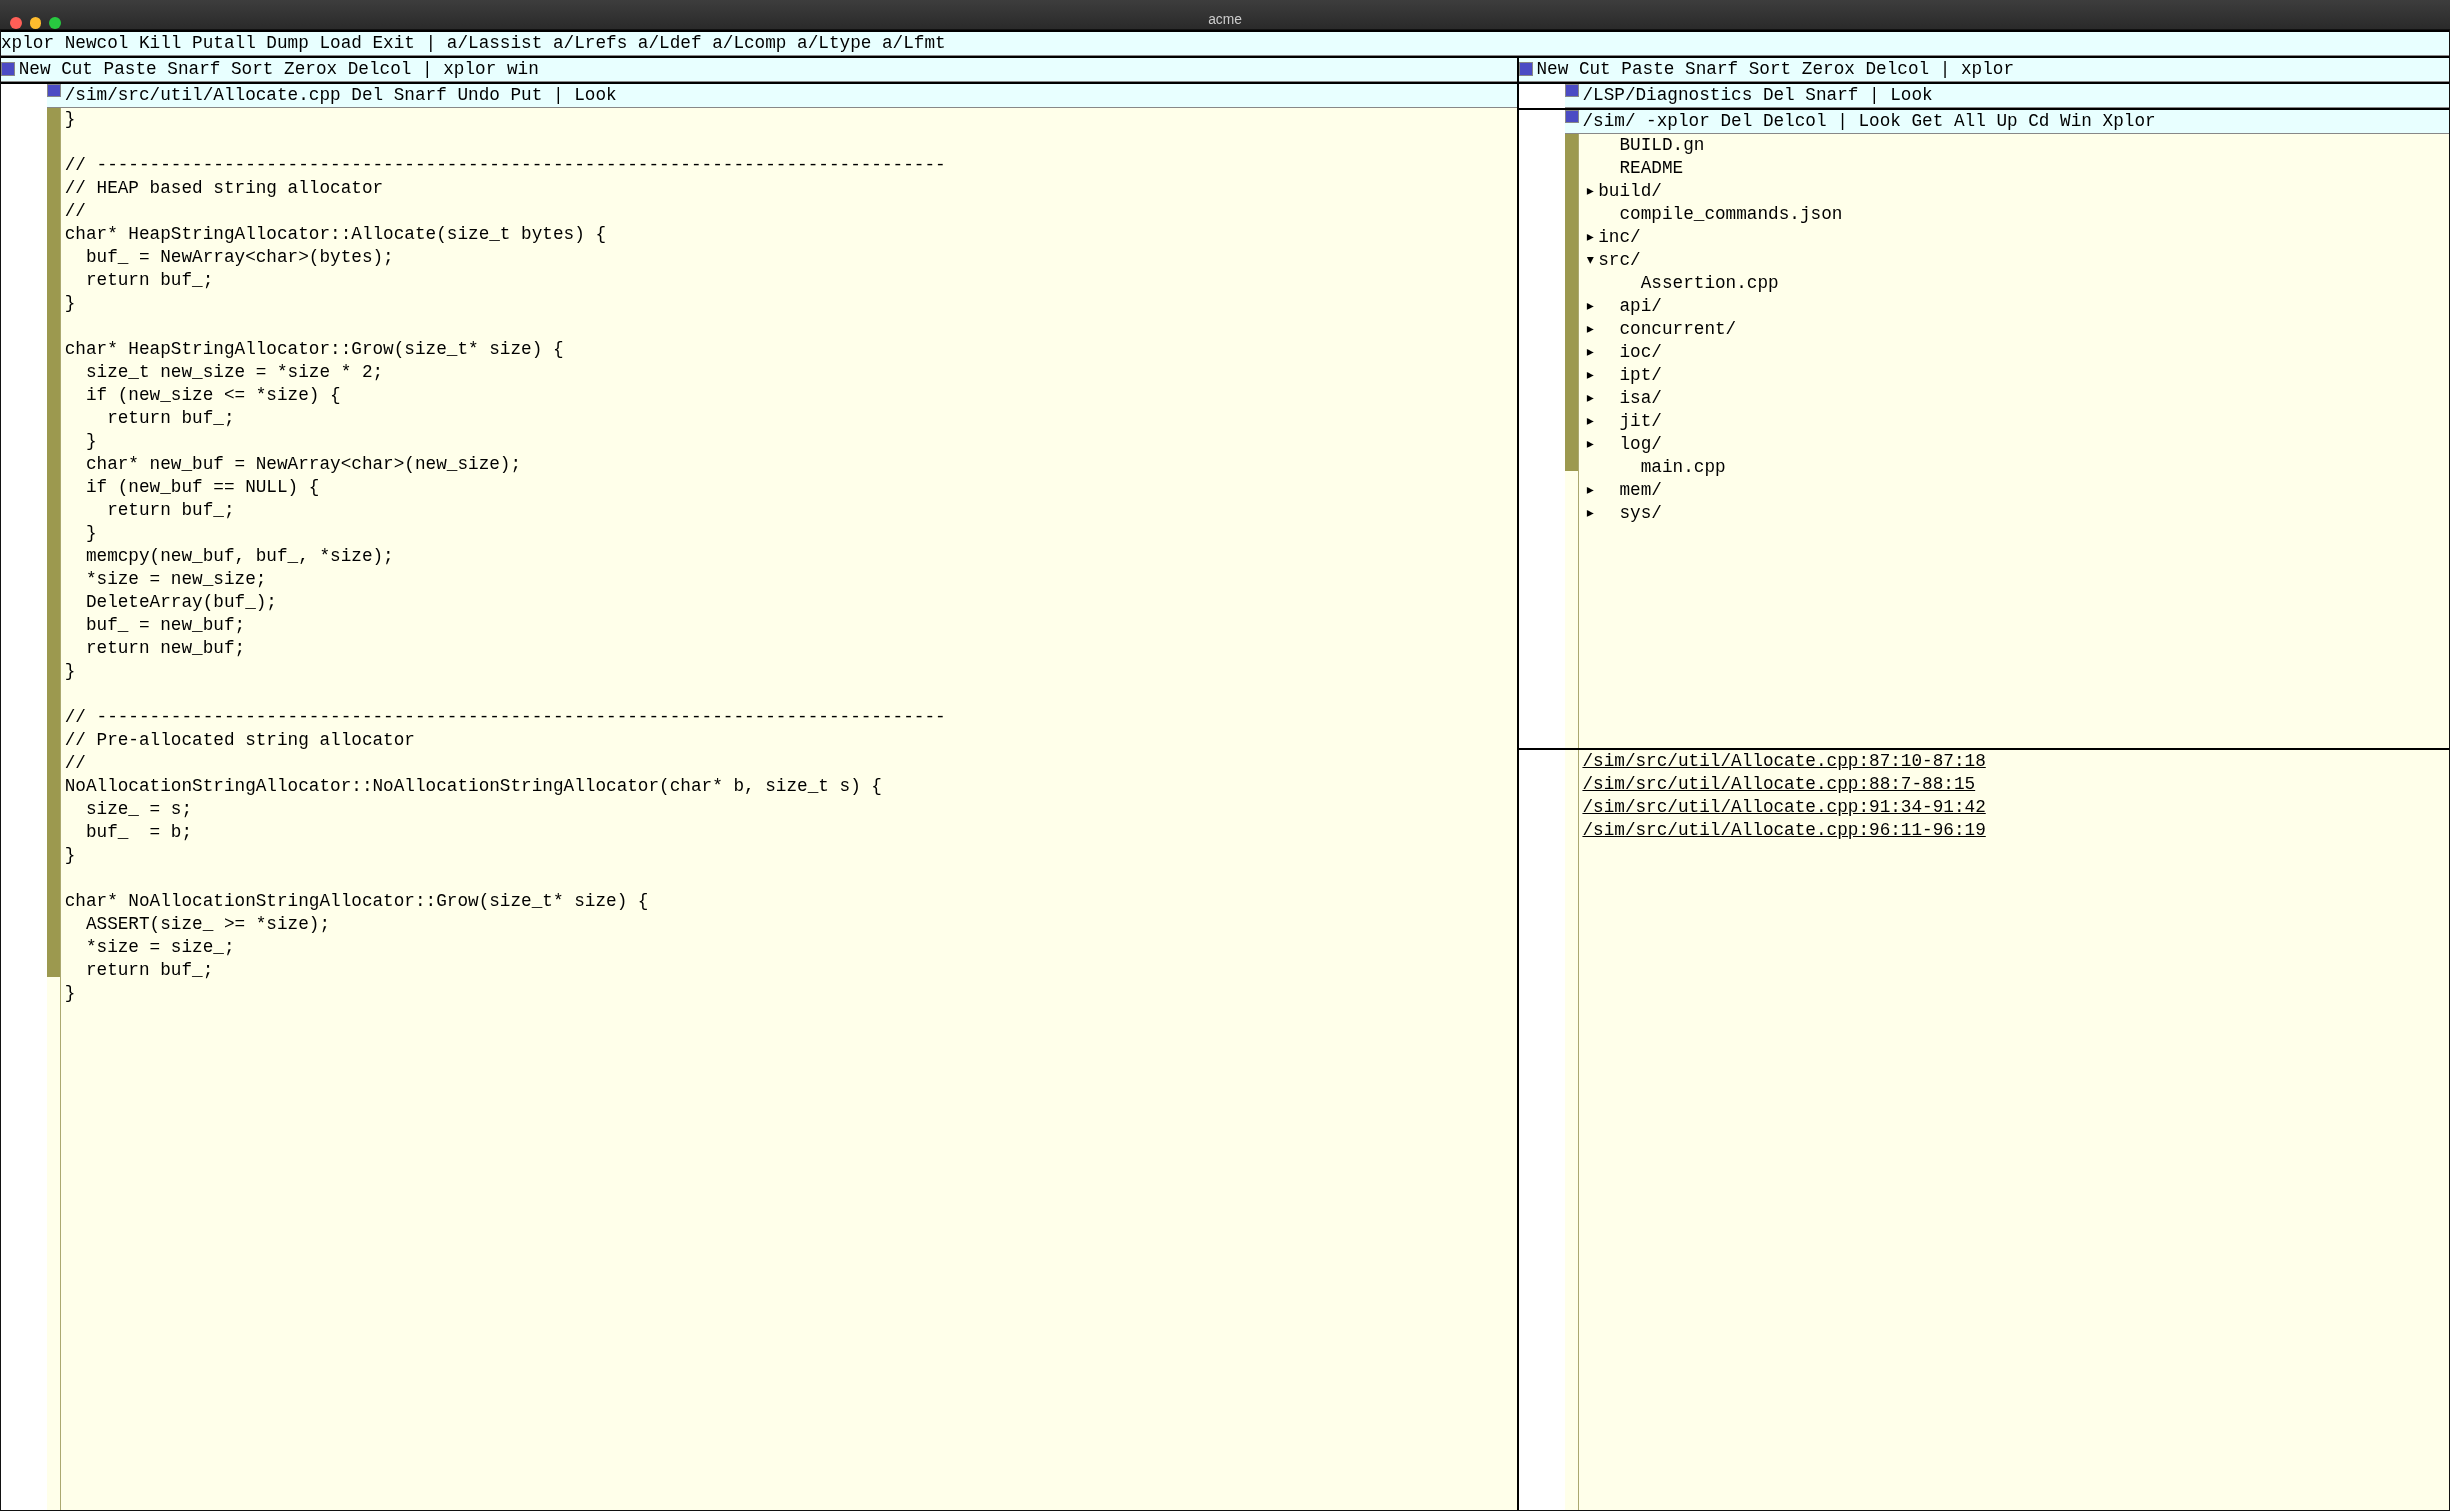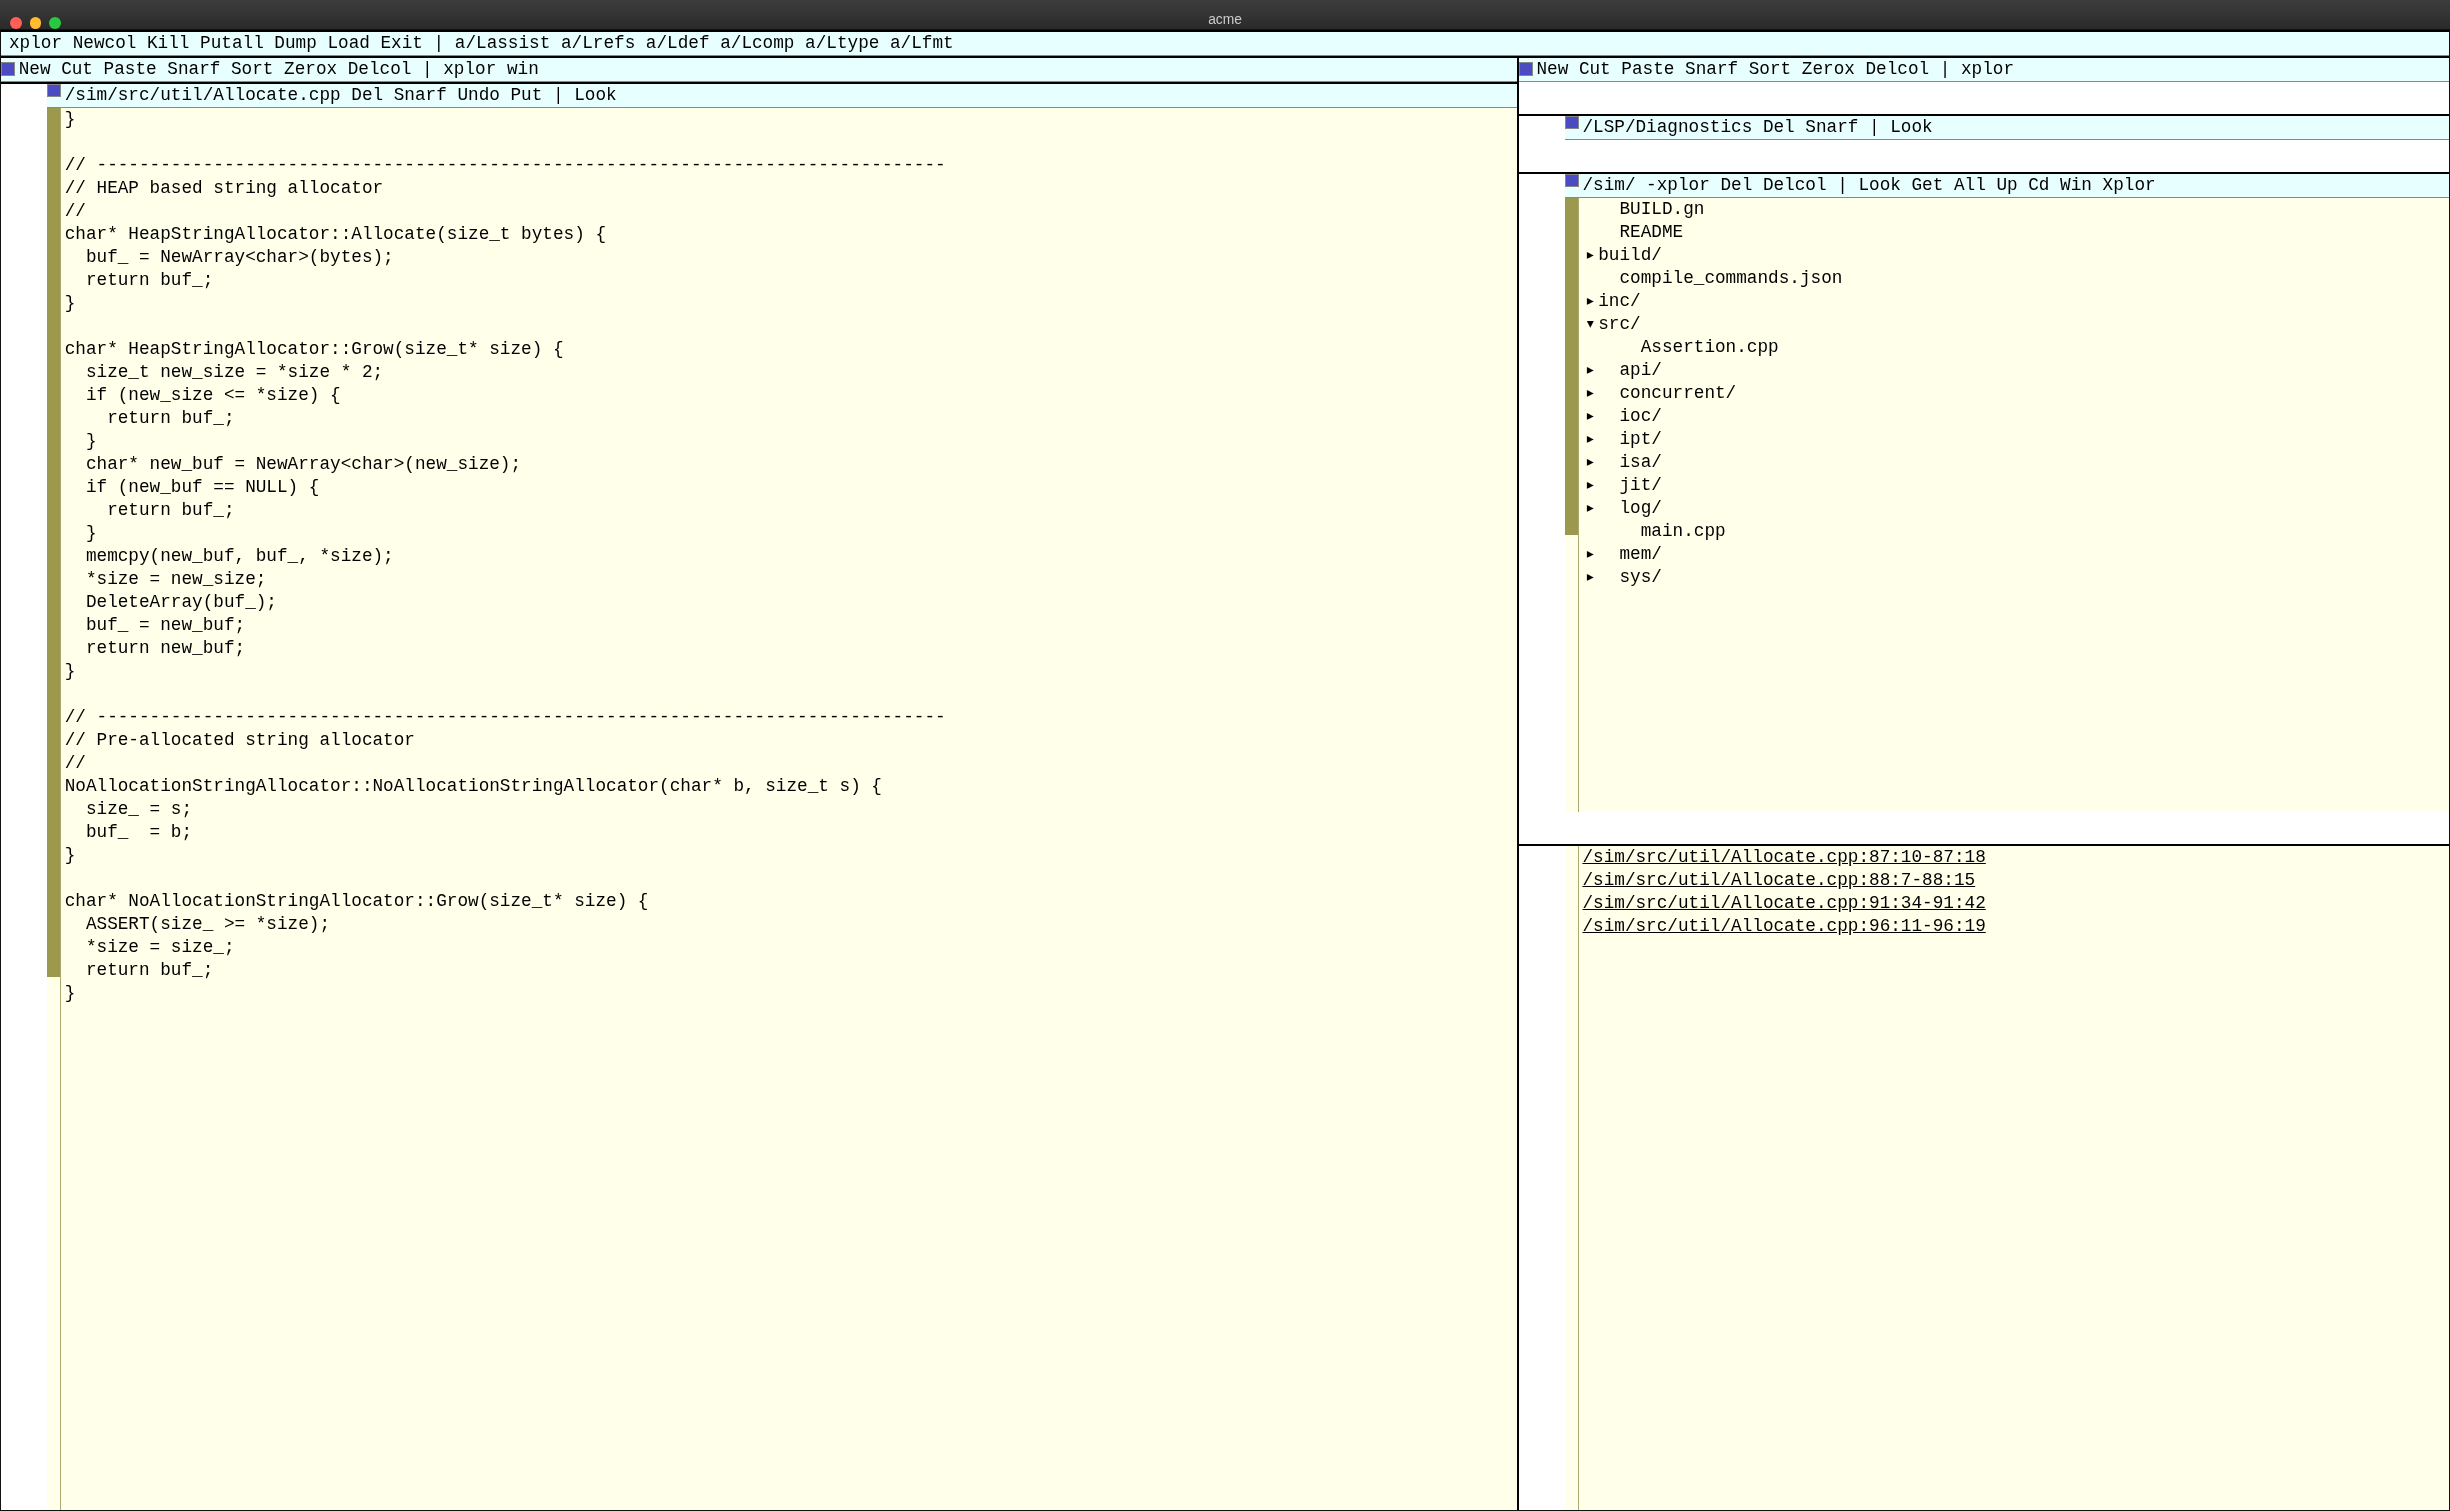--- a/index.html
+++ b/index.html
@@ -40,37 +40,37 @@
     border: 1px solid #111;
     border-top: none;
     height: calc(100vh - 29.6px);
     display: flex;
     flex-direction: column;
   }
   .main-tag {
     background: #e8ffff;
     border-top: 2px solid #000;
     border-bottom: 1px solid #888;
-    padding: 0 8px;
+    padding: 0 0;
     white-space: nowrap;
     display: flex;
     align-items: center;
   }
   .cols {
     flex: 1;
     display: flex;
     min-height: 0;
   }
   .col {
     display: flex;
     flex-direction: column;
     min-width: 0;
     border-right: 2px solid #000;
   }
-  .col:last-child { border-right: none; gap: 32px; }
+  .col:last-child { border-right: none; }
   .col-tag {
     background: #e8ffff;
     border-top: 2px solid #000;
     border-bottom: 1px solid #888;
     display: flex;
     align-items: center;
     padding-right: 3.9px;
     white-space: nowrap;
   }
   .sqbox {

